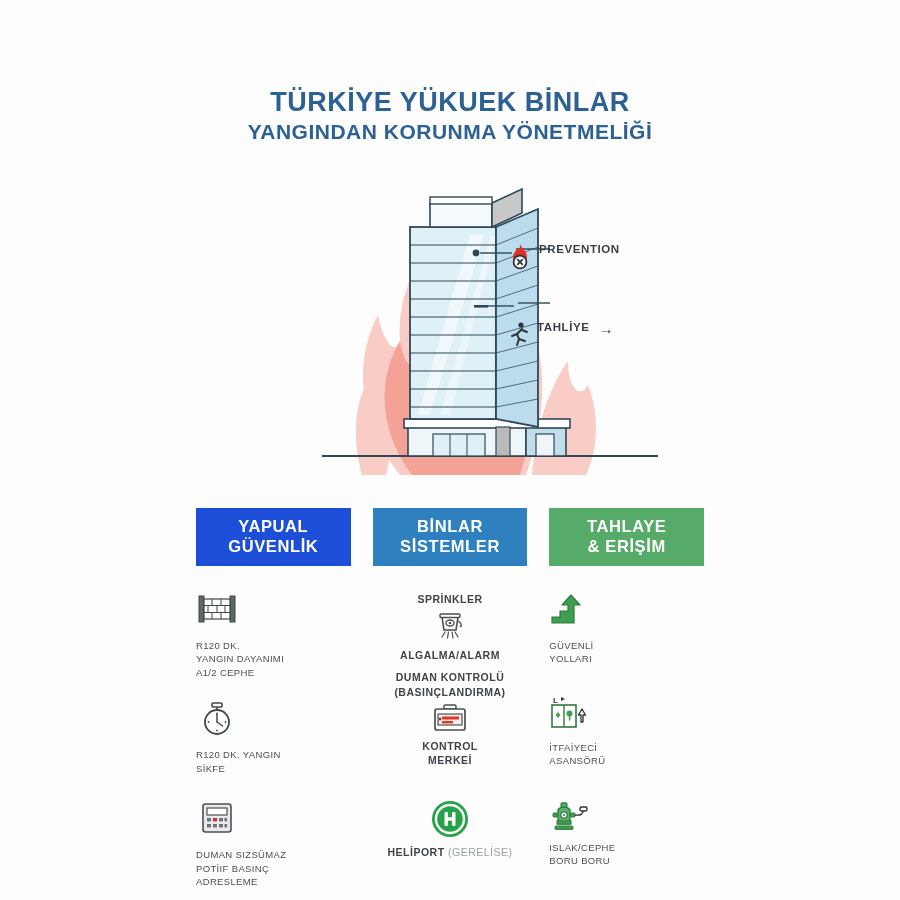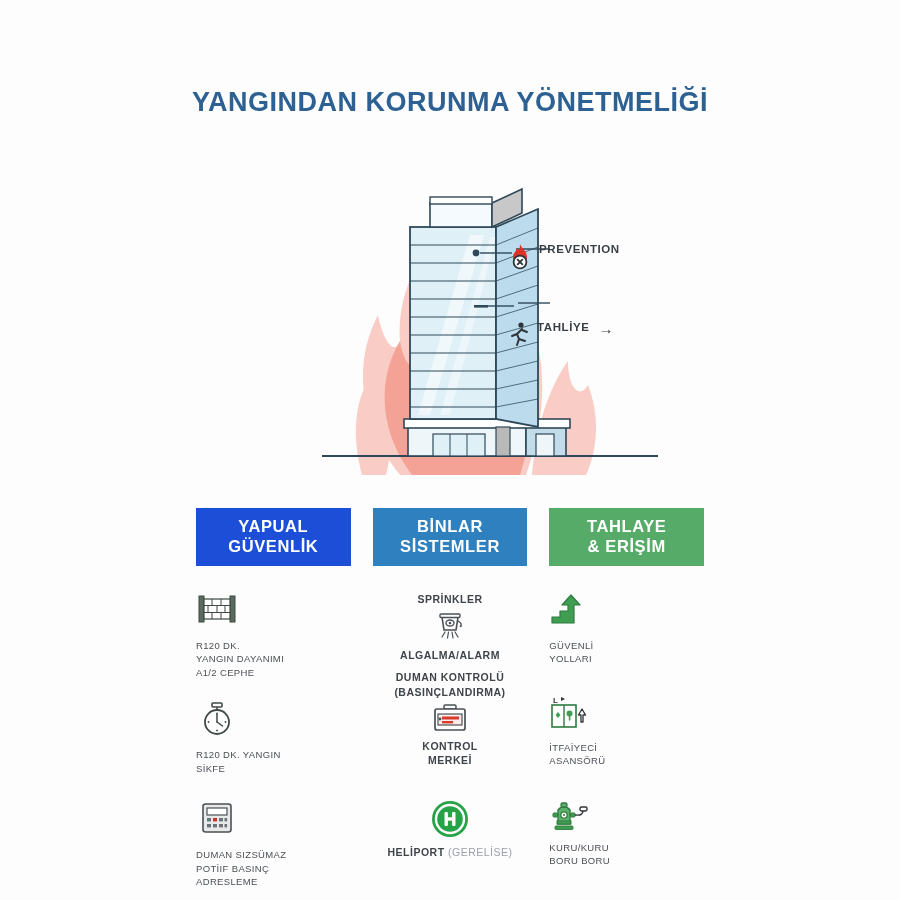--- a/index.html
+++ b/index.html
@@ -21,21 +21,21 @@
     top: 86px; left: 0; width: 900px;
     text-align: center;
   }
   .title-line {
     color: #2d6193;
     font-weight: bold;
     letter-spacing: 0.5px;
     line-height: 1.22;
   }
   #title-line-1 { font-size: 27px; }
-  #title-line-2 { font-size: 27px; }
+  #title-line-2 { font-size: 21px; }
 
   
   #hero {
     position: absolute;
     top: 175px; left: 300px;
     width: 380px; height: 300px;
   }
   #hero-svg { display: block; }
 
   
@@ -124,20 +124,21 @@
 
   .mid-gap-a { height: 8px; }
   .mid-gap-c { height: 26px; }
 </style>
 </head>
 <body>
 
 <div id="poster">
 
   <div id="title-block">
+    <div class="title-line" id="title-line-1">TÜRKİYE YÜKUEK BİNLAR</div>
     <div class="title-line" id="title-line-2">YANGINDAN KORUNMA YÖNETMELİĞİ</div>
   </div>
 
   <div id="hero">
     <svg id="hero-svg" width="380" height="300" viewBox="0 0 380 300">
 
       <g>
         <path d="M100 300 C 60 250, 52 190, 78 140 C 84 170, 96 180, 100 166
                  C 96 120, 120 70, 158 42 C 150 86, 168 106, 184 94
                  C 176 140, 200 150, 214 120 C 246 160, 252 224, 226 300 Z" fill="#f9cdc6"></path>
@@ -455,21 +456,21 @@
               <rect x="12" y="9" width="6" height="4" rx="1.5" fill="#5cb36b" stroke="#2f7a3f" stroke-width="1.3"></rect>
               <circle cx="15" cy="21" r="3.2" fill="#ffffff" stroke="#2f7a3f" stroke-width="1.3"></circle>
               <circle cx="15" cy="21" r="1.1" fill="#2f7a3f"></circle>
               <rect x="4" y="19" width="4.5" height="4" rx="1" fill="#3f9e52" stroke="#2f7a3f" stroke-width="1"></rect>
               <rect x="21.5" y="19" width="4.5" height="4" rx="1" fill="#3f9e52" stroke="#2f7a3f" stroke-width="1"></rect>
               <path d="M26 21 q 8 1, 8 -4" fill="none" stroke="#2f3438" stroke-width="1.4"></path>
               <rect x="31" y="13" width="7" height="4" rx="1.4" fill="#ffffff" stroke="#2f3438" stroke-width="1.4"></rect>
             </svg>
           </span>
           <span class="item-text">
-            <span>KURU/KURU</span><br>
+            <span>ISLAK/CEPHE</span><br>
             <span>BORU BORU</span>
           </span>
         </div>
 
       </div>
     </div>
 
   </div>
 </div>
 

